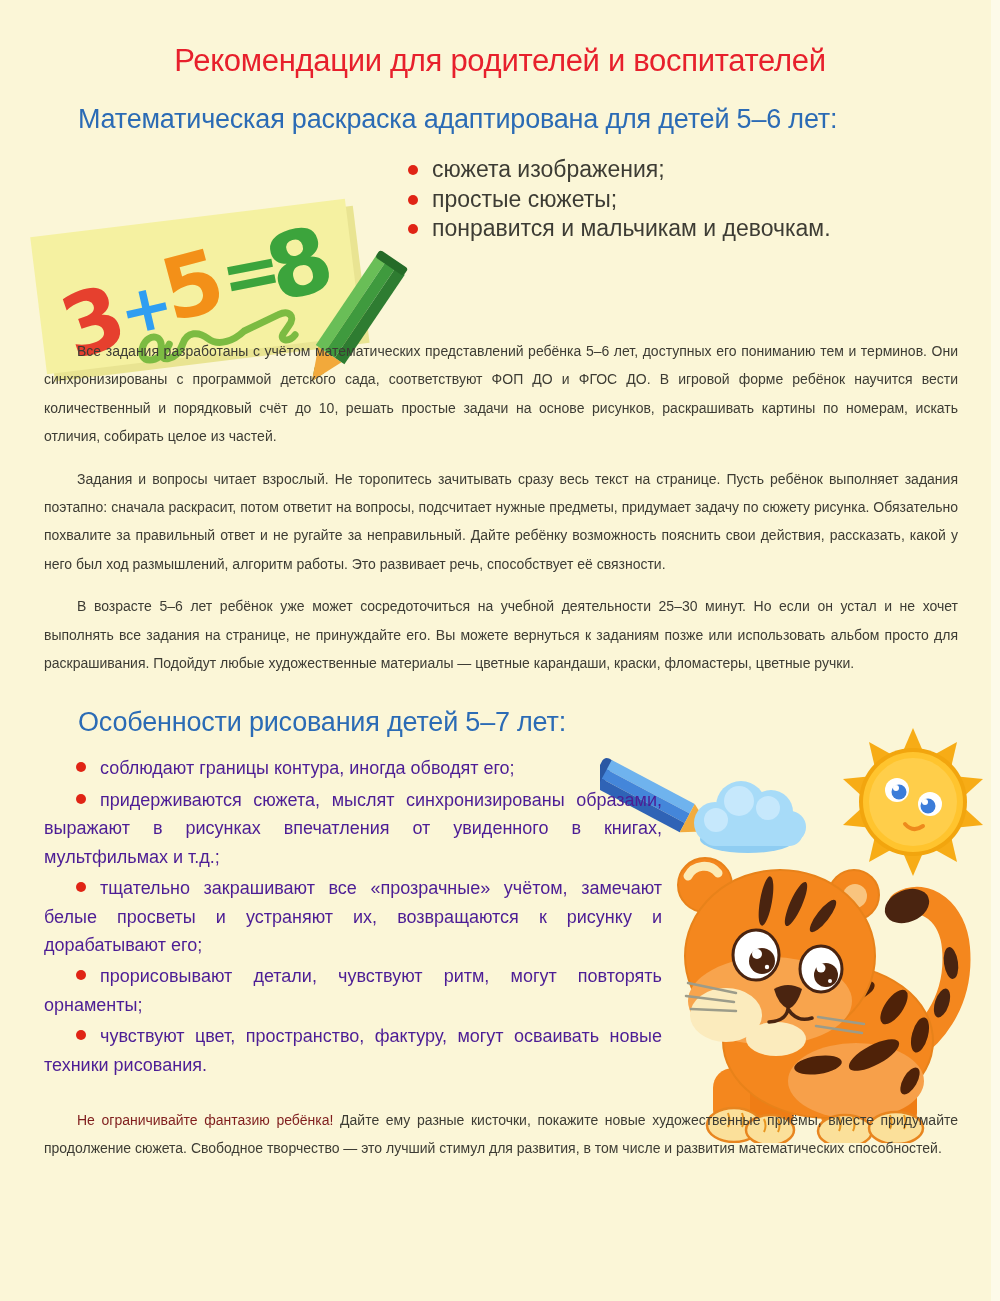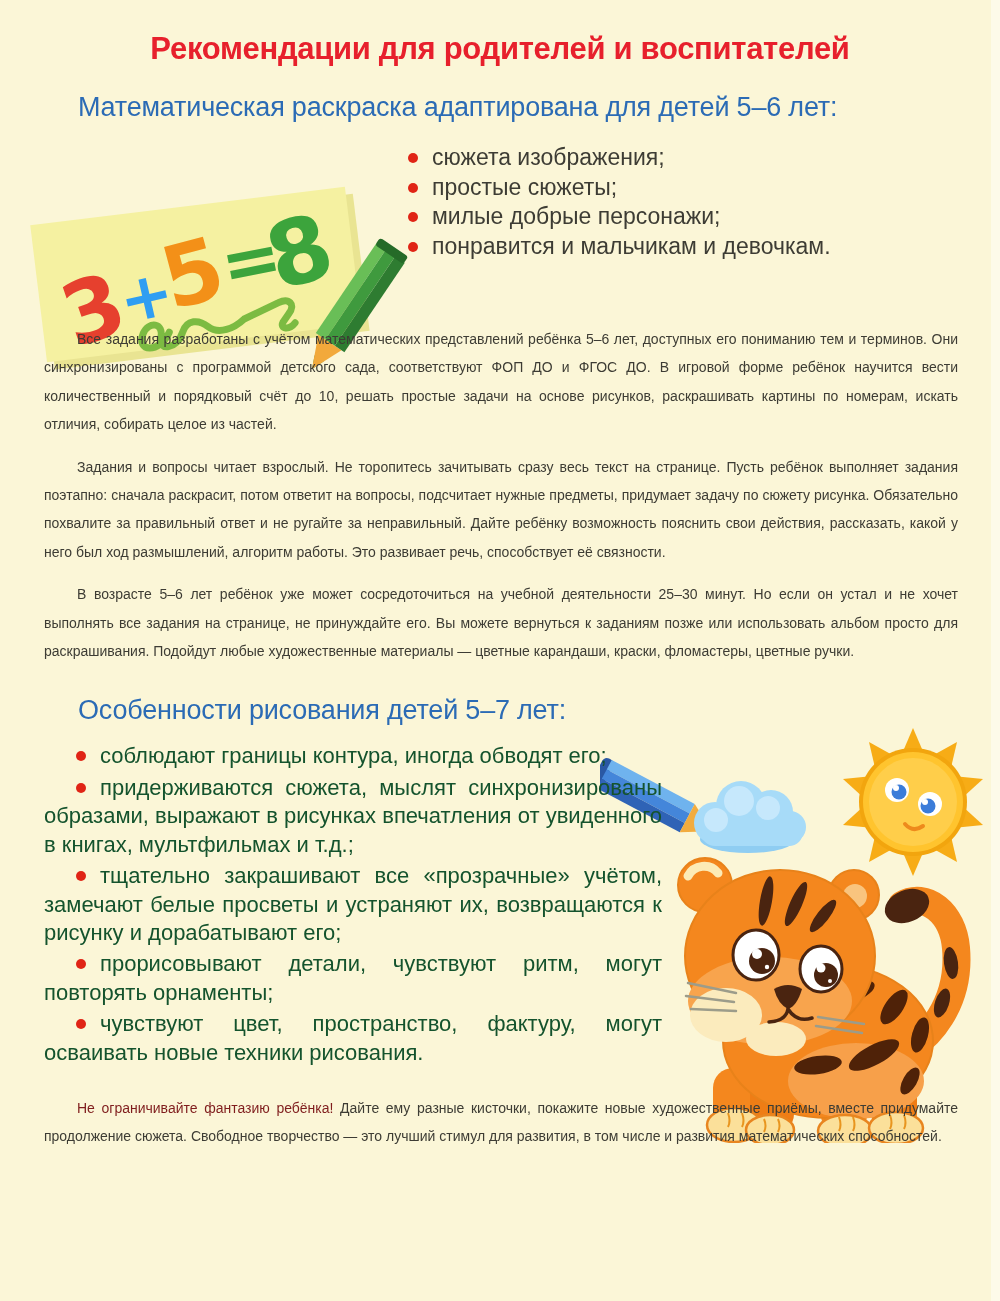--- a/index.html
+++ b/index.html
@@ -7,23 +7,23 @@
     position:relative;
     width:1000px;height:1301px;
     background:#FBF6D7;
     font-family:"Liberation Sans", sans-serif;
     overflow:hidden;
   }
   .txt{position:relative;z-index:2;}
   .illu{position:absolute;z-index:1;pointer-events:none;}
 
   h1.main-title{
-    margin:4px;padding-top:27px;
+    margin:16px;padding-top:27px;
     text-align:center;
-    font-size:31px;font-weight:700;
+    font-size:31px;font-weight:400;
     color:#E7202C;letter-spacing:-0.3px;
   }
   h2.blue-heading{
     margin:25px 40px 0 78px;
     font-size:27px;font-weight:400;
     color:#2B6BB5;letter-spacing:-0.2px;
   }
   .intro-row{position:relative;height:172px;margin-top:8px;}
   ul.bullet-list{list-style:none;margin:0;padding:0;}
   .intro-row ul.bullet-list{
@@ -40,21 +40,21 @@
     margin:14px 42px 0 44px;
     font-size:14px;line-height:28.4px;
     color:#3D3C34;text-align:justify;text-indent:33px;
   }
   p.body-par.first{margin-top:22px;}
   h2.sec2{margin-top:30px;}
   ul.sec2-list{
     width:618px;margin:16px 0 0 44px;padding:0;position:relative;z-index:2;
   }
   ul.sec2-list li{
-    font-size:22px;line-height:28.4px;color:#14532d;
+    font-size:18px;line-height:28.4px;color:#4c1d95;
     text-align:justify;text-indent:32px;margin-bottom:3px;
   }
   p.final-par{margin-top:27px;}
   .lead-red{color:#7f1d1d;}
   .scan-edge{
     position:absolute;right:0;top:0;width:9px;height:100%;
     background:rgba(255,255,255,0.45);z-index:3;
   }
 </style>
 </head>
@@ -88,21 +88,20 @@
           <rect x="32" y="-5.5" width="108" height="11.5" fill="#3F9A3E"></rect>
           <rect x="32" y="6" width="108" height="11.5" fill="#2E7C31"></rect>
           <rect x="138" y="-17" width="9" height="34" rx="3" fill="#256B28"></rect>
         </g>
       </g>
     </svg>
 
     <ul class="bullet-list">
       <li><span class="dot"></span><span>сюжета изображения;</span></li>
       <li><span class="dot"></span><span>простые сюжеты;</span></li>
-      <li><span class="dot"></span><span>милые добрые персонажи;</span></li>
       <li><span class="dot"></span><span>понравится и мальчикам и девочкам.</span></li>
     </ul>
   </div>
 
   <p class="body-par first txt">Все задания разработаны с учётом математических представлений ребёнка 5–6 лет, доступных его пониманию тем и терминов. Они синхронизированы с программой детского сада, соответствуют ФОП ДО и ФГОС ДО. В игровой форме ребёнок научится вести количественный и порядковый счёт до 10, решать простые задачи на основе рисунков, раскрашивать картины по номерам, искать отличия, собирать целое из частей.</p>
   <p class="body-par txt">Задания и вопросы читает взрослый. Не торопитесь зачитывать сразу весь текст на странице. Пусть ребёнок выполняет задания поэтапно: сначала раскрасит, потом ответит на вопросы, подсчитает нужные предметы, придумает задачу по сюжету рисунка. Обязательно похвалите за правильный ответ и не ругайте за неправильный. Дайте ребёнку возможность пояснить свои действия, рассказать, какой у него был ход размышлений, алгоритм работы. Это развивает речь, способствует её связности.</p>
   <p class="body-par txt">В возрасте 5–6 лет ребёнок уже может сосредоточиться на учебной деятельности 25–30 минут. Но если он устал и не хочет выполнять все задания на странице, не принуждайте его. Вы можете вернуться к заданиям позже или использовать альбом просто для раскрашивания. Подойдут любые художественные материалы — цветные карандаши, краски, фломастеры, цветные ручки.</p>
 
   <h2 class="blue-heading sec2 txt">Особенности рисования детей 5–7 лет:</h2>
 

